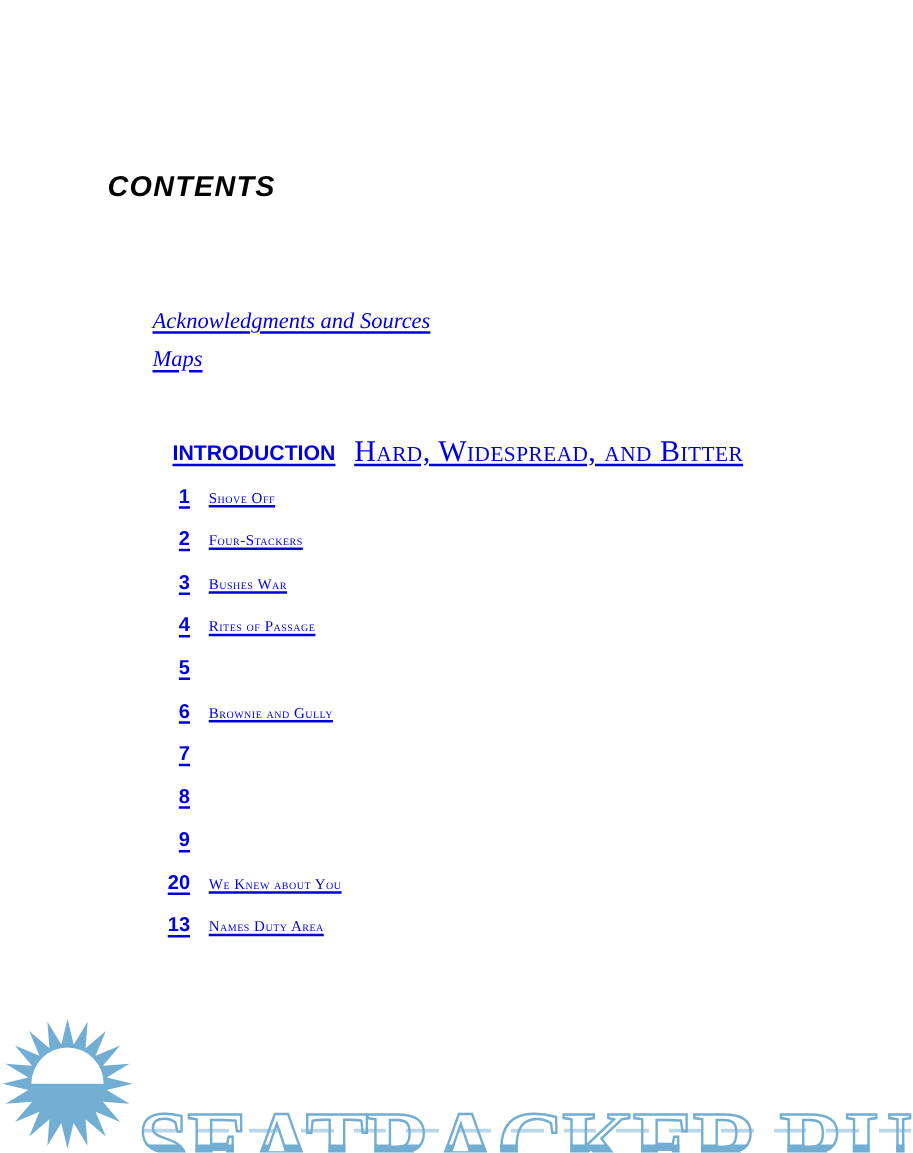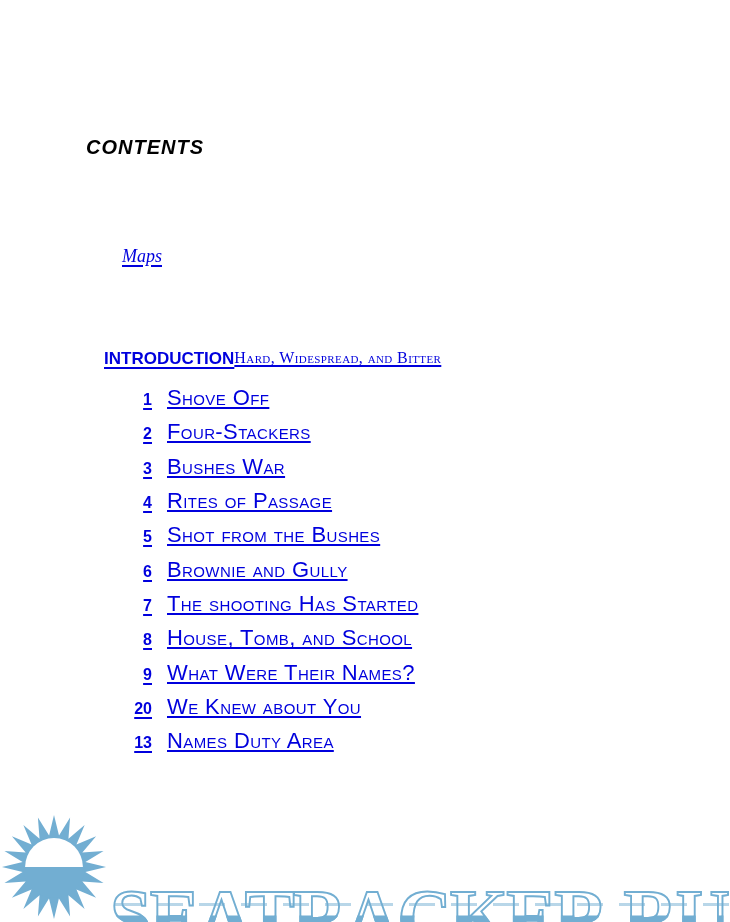--- a/index.html
+++ b/index.html
@@ -13,21 +13,21 @@
     position:relative;
     overflow:hidden;
     font-family:"Liberation Serif", serif;
   }
 
   
   .page-title{
     position:absolute; left:86px; top:136px;
     font-family:"Liberation Sans", sans-serif;
     font-weight:bold; font-style:italic;
-    font-size:20px; letter-spacing:1px;
+    font-size:23px; letter-spacing:1px;
     color:#000;
   }
 
   
   .front-matter{
     position:absolute; left:122px; top:245px;
   }
   .front-matter a{
     display:block;
     height:31px; line-height:22px;
@@ -36,35 +36,35 @@
     font-size:18px;
     color:var(--link);
     text-decoration:underline;
     text-decoration-thickness:1.5px;
     text-underline-offset:3px;
     width:max-content;
   }
 
   
   .intro-line{
-    position:absolute; left:104px; top:349px;
-    display:flex; align-items:flex-start; 
+    position:absolute; left:138px; top:349px;
+    display:flex; align-items:center; gap:15px;
   }
   .intro-label{
     font-family:"Liberation Sans", sans-serif;
     font-weight:bold; font-size:17px;
     color:var(--link);
     text-decoration:underline;
     text-decoration-thickness:2px;
     text-underline-offset:3px;
   }
   .intro-title{
     font-family:"Liberation Serif", serif;
     font-variant:small-caps;
-    font-size:16px; letter-spacing:0.4px;
+    font-size:24px; letter-spacing:0.4px;
     color:var(--link);
     text-decoration:underline;
     text-decoration-thickness:1.5px;
     text-underline-offset:2px;
   }
 
   
   .toc-list{
     position:absolute; left:122px; top:387px;
   }
@@ -77,23 +77,23 @@
     width:30px; text-align:right;
     font-family:"Liberation Sans", sans-serif;
     font-weight:bold; font-size:16px;
     color:var(--link);
     text-decoration:underline;
     text-decoration-thickness:2px;
     text-underline-offset:3px;
   }
   .toc-title{
     margin-left:15px;
-    font-family:Liberation Sans, sans-serif;
+    font-family:Liberation Serif, serif;
     font-variant:small-caps;
-    font-size:22px; letter-spacing:0.4px;
+    font-size:12px; letter-spacing:0.4px;
     color:var(--link);
     text-decoration:underline;
     text-decoration-thickness:1.5px;
     text-underline-offset:2px;
   }
 
   
   .watermark{
     position:absolute; left:0; top:812px; width:730px; height:110px;
     pointer-events:none;
@@ -136,20 +136,21 @@
     background:repeating-linear-gradient(90deg,
       rgba(114,174,210,0.5) 0 26px, transparent 26px 42px);
   }
 </style>
 </head>
 <body>
 
 <h1 class="page-title">CONTENTS</h1>
 
 <nav class="front-matter">
+  <a href="#">Acknowledgments and Sources</a>
   <a href="#">Maps</a>
 </nav>
 
 <div class="intro-line">
   <a href="#" class="intro-label">INTRODUCTION</a>
   <a href="#" class="intro-title">Hard, Widespread, and Bitter</a>
 </div>
 
 <div class="toc-list">
   <div class="toc-row">
@@ -163,37 +164,33 @@
   <div class="toc-row">
     <a href="#" class="toc-num">3</a>
     <a href="#" class="toc-title">Bushes War</a>
   </div>
   <div class="toc-row">
     <a href="#" class="toc-num">4</a>
     <a href="#" class="toc-title">Rites of Passage</a>
   </div>
   <div class="toc-row">
     <a href="#" class="toc-num">5</a>
-    <a href="#" class="toc-title">Shot from the Bushes</a>
   </div>
   <div class="toc-row">
     <a href="#" class="toc-num">6</a>
     <a href="#" class="toc-title">Brownie and Gully</a>
   </div>
   <div class="toc-row">
     <a href="#" class="toc-num">7</a>
-    <a href="#" class="toc-title">The shooting Has Started</a>
   </div>
   <div class="toc-row">
     <a href="#" class="toc-num">8</a>
-    <a href="#" class="toc-title">House, Tomb, and School</a>
   </div>
   <div class="toc-row">
     <a href="#" class="toc-num">9</a>
-    <a href="#" class="toc-title">What Were Their Names?</a>
   </div>
   <div class="toc-row">
     <a href="#" class="toc-num">20</a>
     <a href="#" class="toc-title">We Knew about You</a>
   </div>
   <div class="toc-row">
     <a href="#" class="toc-num">13</a>
     <a href="#" class="toc-title">Names Duty Area</a>
   </div>
 </div>

